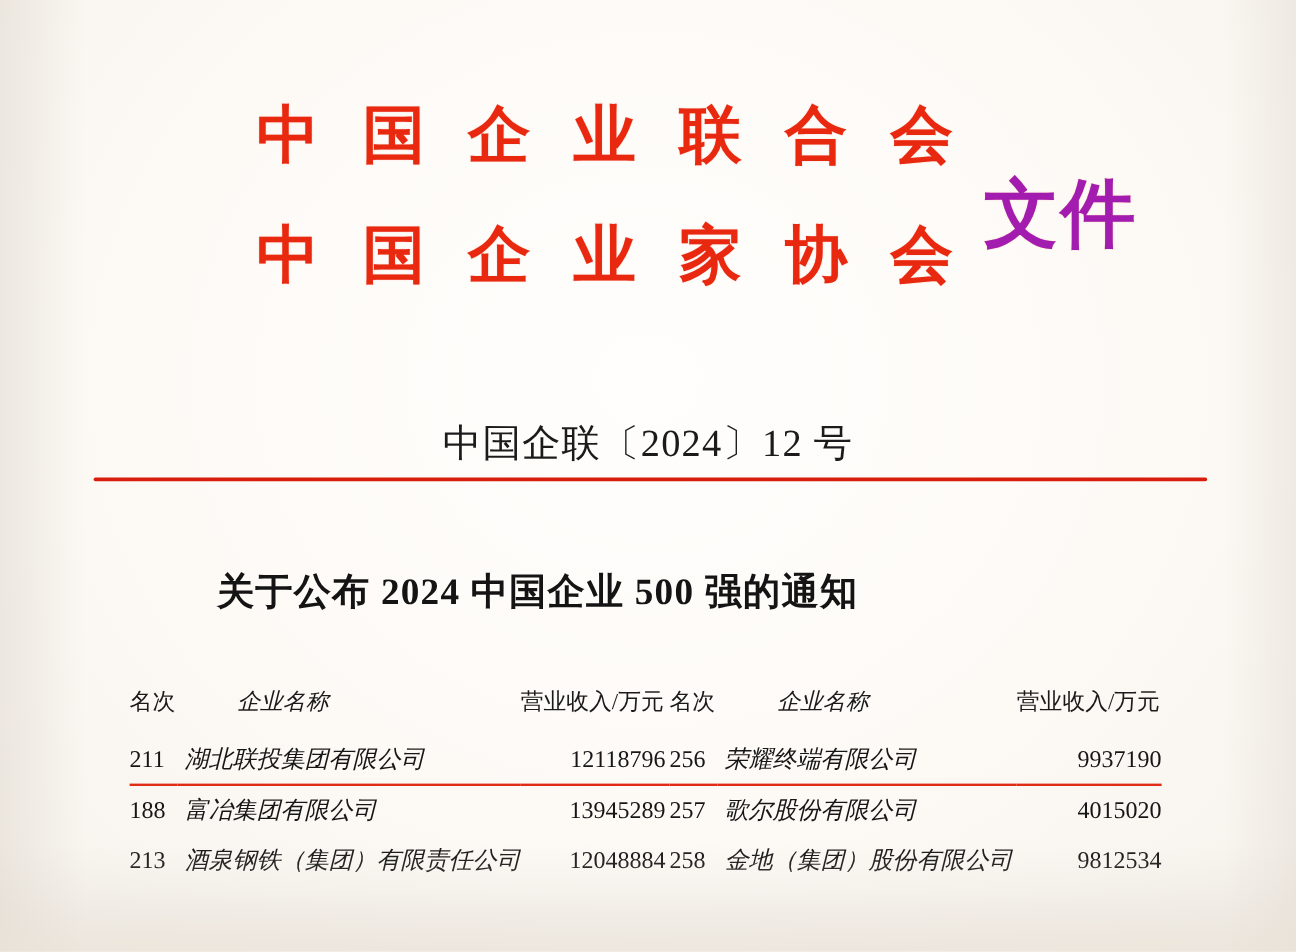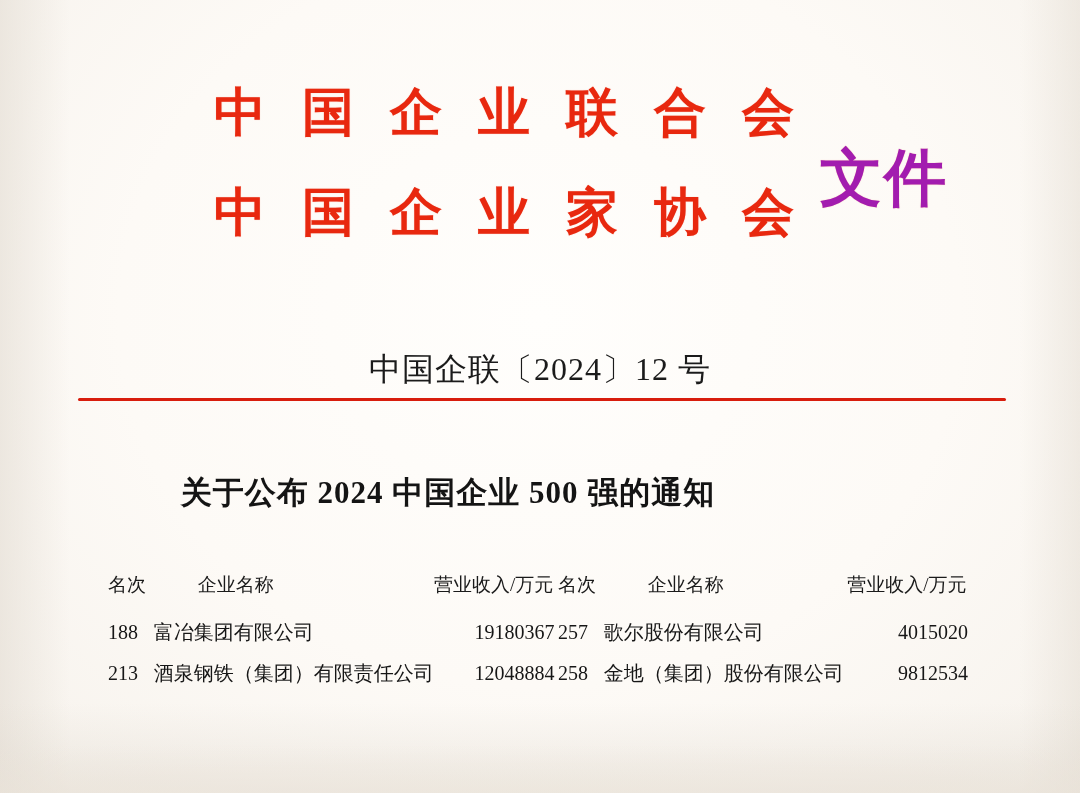--- a/index.html
+++ b/index.html
@@ -141,21 +141,21 @@
     color: #1a1a1a;
     white-space: nowrap;
     margin-top: 12px;
   }
   table.rank-table td {
     padding: 7px 0 7px 0;
     white-space: nowrap;
     vertical-align: baseline;
   }
   .col-rank  { width: 58px; text-align: left; }
-  .col-name  { width: 238px; text-align: left; padding-left: 6px !important;}
+  .col-name  { width: 238px; text-align: left; padding-left: 6px !important; font-style: italic;}
   .col-rev   { width: 135px; text-align: right; }
   .col-gap   { width: 40px; }
 
   th.col-rank { padding-left: 2px; }
   th.col-name { padding-left: 50px !important; }
   th.col-rev  { text-align: right; padding-right: 2px; }
 
   tr.highlight-row td {
     border-bottom: 2px solid #e02b17;
   }
@@ -209,24 +209,33 @@
           <th class="col-rank">名次</th>
           <th class="col-name">企业名称</th>
           <th class="col-rev">营业收入/万元</th>
           <th class="col-gap"></th>
           <th class="col-rank">名次</th>
           <th class="col-name">企业名称</th>
           <th class="col-rev">营业收入/万元</th>
         </tr>
       </thead>
       <tbody>
+        <tr class="highlight-row">
+          <td class="col-rank">211</td>
+          <td class="col-name">湖北联投集团有限公司</td>
+          <td class="col-rev">12118796</td>
+          <td class="col-gap"></td>
+          <td class="col-rank">256</td>
+          <td class="col-name">荣耀终端有限公司</td>
+          <td class="col-rev">9937190</td>
+        </tr>
         <tr>
           <td class="col-rank">188</td>
           <td class="col-name">富冶集团有限公司</td>
-          <td class="col-rev">19180367</td>
+          <td class="col-rev">13945289</td>
           <td class="col-gap"></td>
           <td class="col-rank">257</td>
           <td class="col-name">歌尔股份有限公司</td>
           <td class="col-rev">4015020</td>
         </tr>
         <tr>
           <td class="col-rank">213</td>
           <td class="col-name">酒泉钢铁（集团）有限责任公司</td>
           <td class="col-rev">12048884</td>
           <td class="col-gap"></td>

